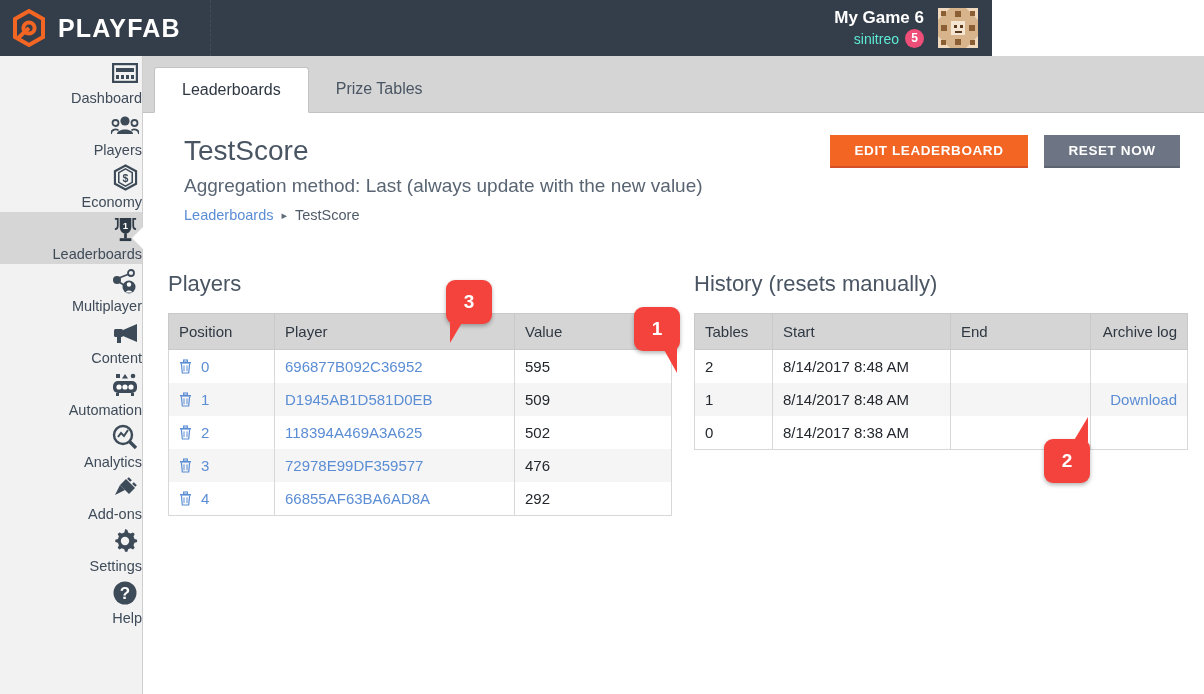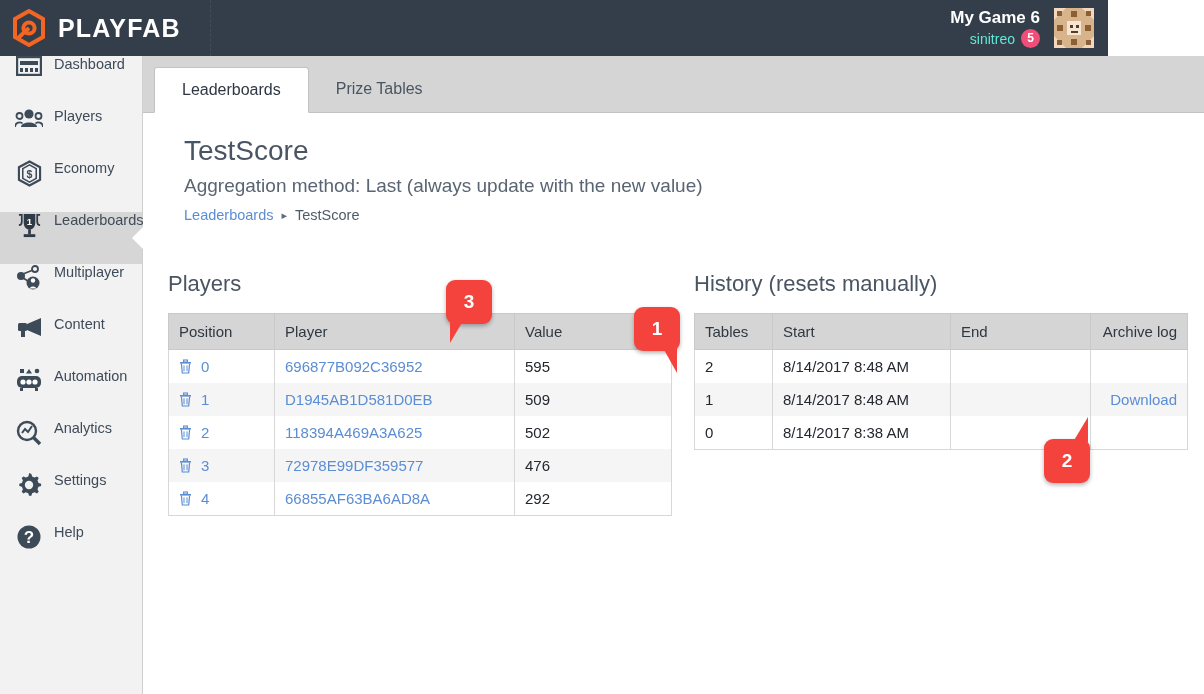--- a/index.html
+++ b/index.html
@@ -6,21 +6,21 @@
   html, body {
     width: 1204px; height: 694px;
     font-family: "Liberation Sans", sans-serif;
     background: #ffffff;
     overflow: hidden;
   }
   #app { position: relative; width: 1204px; height: 694px; }
 
   
   .topbar {
-    position: absolute; left: 0; top: 0; width: 1108px; height: 56px;
+    position: absolute; left: 0; top: 0; width: 992px; height: 56px;
     background: #343e4a;
     display: flex; align-items: center;
   }
   .topbar-divider-1 {
     position: absolute; left: 210px; top: 0; width: 1px; height: 56px;
     border-left: 1px dashed #4a545f; opacity: .7;
   }
   .logo-block { display: flex; align-items: center; padding-left: 11px; }
   .logo-mark { width: 36px; height: 38px; flex: 0 0 36px; }
   .logo-text {
@@ -41,22 +41,22 @@
     display: inline-flex; align-items: center; justify-content: center;
   }
   .avatar { width: 44px; height: 44px; flex: 0 0 44px; }
 
   
   .sidebar {
     position: absolute; left: 0; top: 56px; width: 143px; height: 638px;
     background: #f2f2f2; border-right: 1px solid #cfcfcf;
   }
   .side-item {
-    position: relative; height: 52px; display: flex; align-items: flex-start;
-    padding-left: 12px; cursor: pointer; color: #44505e;
+    position: relative; height: 52px; display: flex; align-items: flex-end;
+    padding-left: 12px; cursor: pointer; color: #44505e; flex-direction: column;
   }
   .side-item .ico { width: 34px; flex: 0 0 34px; display: flex; align-items: center; justify-content: center; }
   .side-item .lbl { font-size: 14.5px; margin-left: 8px; color: #3f4b59; }
   .side-item.active { background: #d6d6d6; }
   .side-item.active::after {
     content: ""; position: absolute; right: -1px; top: 50%;
     transform: translateY(-50%);
     border-top: 11px solid transparent; border-bottom: 11px solid transparent;
     border-right: 11px solid #ffffff;
   }
@@ -305,20 +305,31 @@
       <span class="ico">
         <svg viewBox="0 0 26 26" width="26" height="26">
           <circle cx="11" cy="11" r="9" fill="none" stroke="#3d4a58" stroke-width="2.4"></circle>
           <polyline points="6,13 9,9 12,12 16,6" fill="none" stroke="#3d4a58" stroke-width="2"></polyline>
           <line x1="17.5" y1="17.5" x2="24" y2="24" stroke="#3d4a58" stroke-width="3.4"></line>
         </svg>
       </span>
       <span class="lbl">Analytics</span>
     </div>
 
+    <div class="side-item">
+      <span class="ico">
+        <svg viewBox="0 0 26 26" width="26" height="26">
+          <path d="M14 3 L23 12 L17 18 L8 9 Z" fill="#3d4a58"></path>
+          <path d="M8 9 L3 19 L13 14 Z" fill="#3d4a58"></path>
+          <line x1="16" y1="2" x2="19" y2="5" stroke="#3d4a58" stroke-width="2.4"></line>
+          <line x1="21" y1="7" x2="24" y2="10" stroke="#3d4a58" stroke-width="2.4"></line>
+        </svg>
+      </span>
+      <span class="lbl">Add-ons</span>
+    </div>
 
     <div class="side-item">
       <span class="ico">
         <svg viewBox="0 0 26 26" width="26" height="26">
           <path d="M13 1 l2.4 1 .7 2.6 2.5 1 2.4-1.2 1.7 1.7 -1.2 2.4 1 2.5 2.6.7 0 2.4 -2.6.7 -1 2.5 1.2 2.4 -1.7 1.7 -2.4-1.2 -2.5 1 -.7 2.6 -2.4 0 -.7-2.6 -2.5-1 -2.4 1.2 -1.7-1.7 1.2-2.4 -1-2.5 -2.6-.7 0-2.4 2.6-.7 1-2.5 -1.2-2.4 1.7-1.7 2.4 1.2 2.5-1 .7-2.6z" fill="#3d4a58"></path>
           <circle cx="13" cy="13" r="4.2" fill="#f2f2f2"></circle>
         </svg>
       </span>
       <span class="lbl">Settings</span>
     </div>
@@ -344,20 +355,24 @@
 
     <h1 class="page-title">TestScore</h1>
     <div class="page-sub">Aggregation method: Last (always update with the new value)</div>
 
     <div class="breadcrumb">
       <a>Leaderboards</a>
       <span class="bc-sep">▸</span>
       <span>TestScore</span>
     </div>
 
+    <div class="actions">
+      <button class="btn btn-primary">EDIT LEADERBOARD</button>
+      <button class="btn btn-secondary">RESET NOW</button>
+    </div>
 
     <div class="panels">
 
       <div class="panel-players">
         <div class="panel-heading">Players</div>
         <table>
           <thead>
             <tr>
               <th class="col-pos">Position</th>
               <th class="col-player">Player</th>

